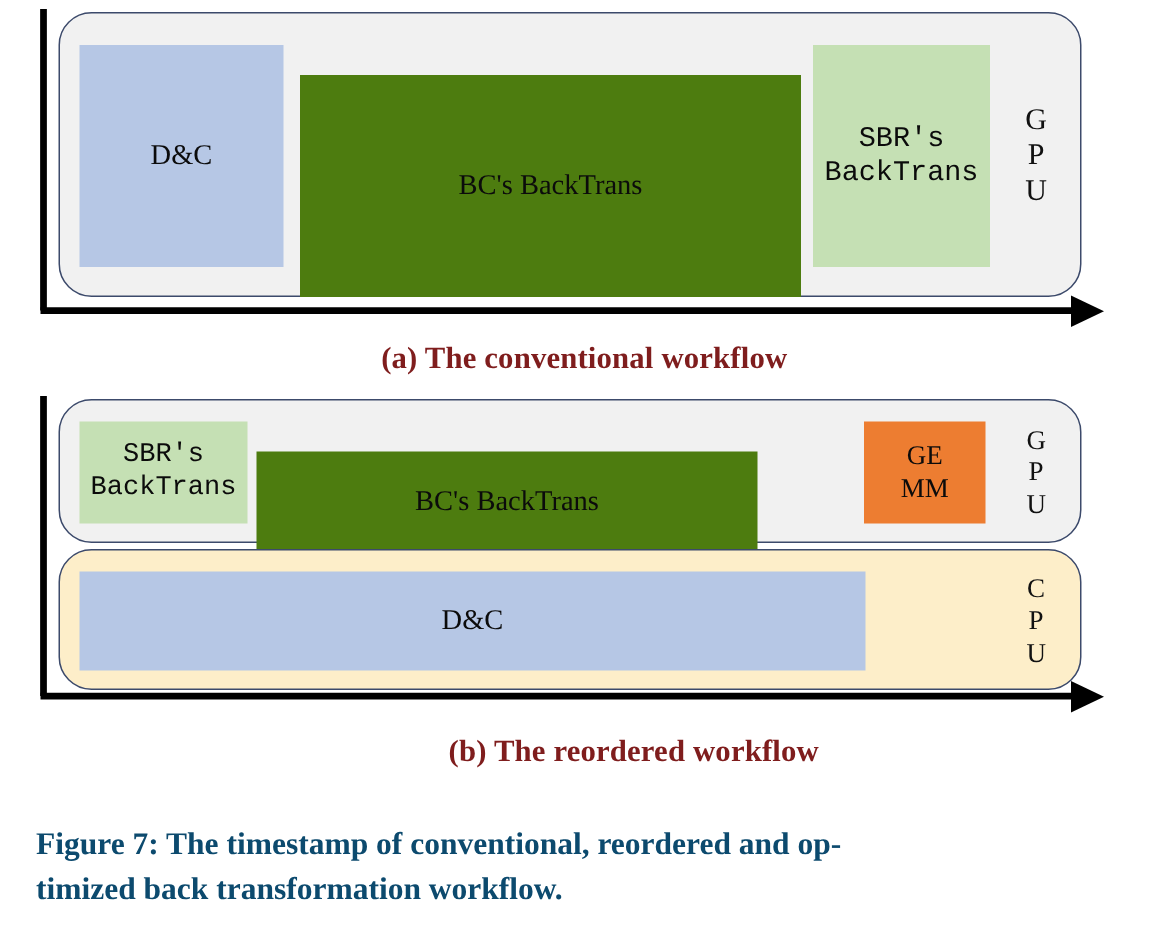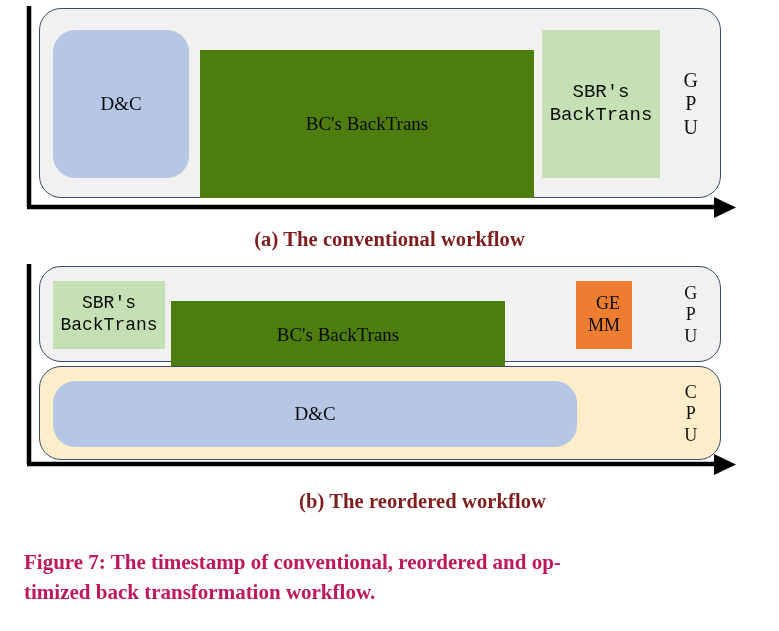--- a/index.html
+++ b/index.html
@@ -74,21 +74,21 @@
     justify-content: center;
     text-align: center;
     font-size: 19px;
     line-height: 1.22;
     color: #0b0b0b;
     padding: 0 4px;
   }
   .task-inner { display: block; }
   .task-line { display: block; }
 
-  .c-blue   { background: #b6c7e5; border-radius: 22px; }
+  .c-blue   { background: #b6c7e5; }
   .c-orange { background: #4d7c0f; margin-top: 20px; }
   .c-green  { background: #c5e0b4; font-family: Liberation Mono, monospace; }
   .c-deep-orange { background: #ed7d31; }
 
   
   .subcaption {
     position: absolute;
     width: 100%;
     text-align: center;
     font-weight: bold;
@@ -99,21 +99,21 @@
 
   
   .figcaption {
     position: absolute;
     left: 24px;
     top: 548px;
     width: 736px;
     font-weight: bold;
     font-size: 21px;
     line-height: 1.42;
-    color: #be185d;
+    color: #0c4a6e;
     text-align: left;
   }
   .figcaption .cap-line { display: block; white-space: pre; }
 </style>
 </head>
 <body>
 
 <div class="figure-root">
 
   <div class="panel" style="left:0px; top:0px; width:779px; height:250px;">
@@ -171,21 +171,21 @@
           <span class="task-line">BackTrans</span>
         </span>
       </div>
 
       <div class="task c-orange" style="left:131px; top:14px; width:334px; height:68px;">
         <span class="task-inner">
           <span class="task-line">BC's BackTrans</span>
         </span>
       </div>
 
-      <div class="task c-deep-orange" style="left:536px; top:14px; width:56px; height:68px; font-size:18px;text-align:right;">
+      <div class="task c-deep-orange" style="left:536px; top:14px; width:81px; height:68px; font-size:18px;">
         <span class="task-inner">
           <span class="task-line">GE</span>
           <span class="task-line">MM</span>
         </span>
       </div>
 
       <div class="device-label" style="left:630px; top:6px; width:42px; height:84px; font-size:18px;">
         <span>G</span>
         <span>P</span>
         <span>U</span>

